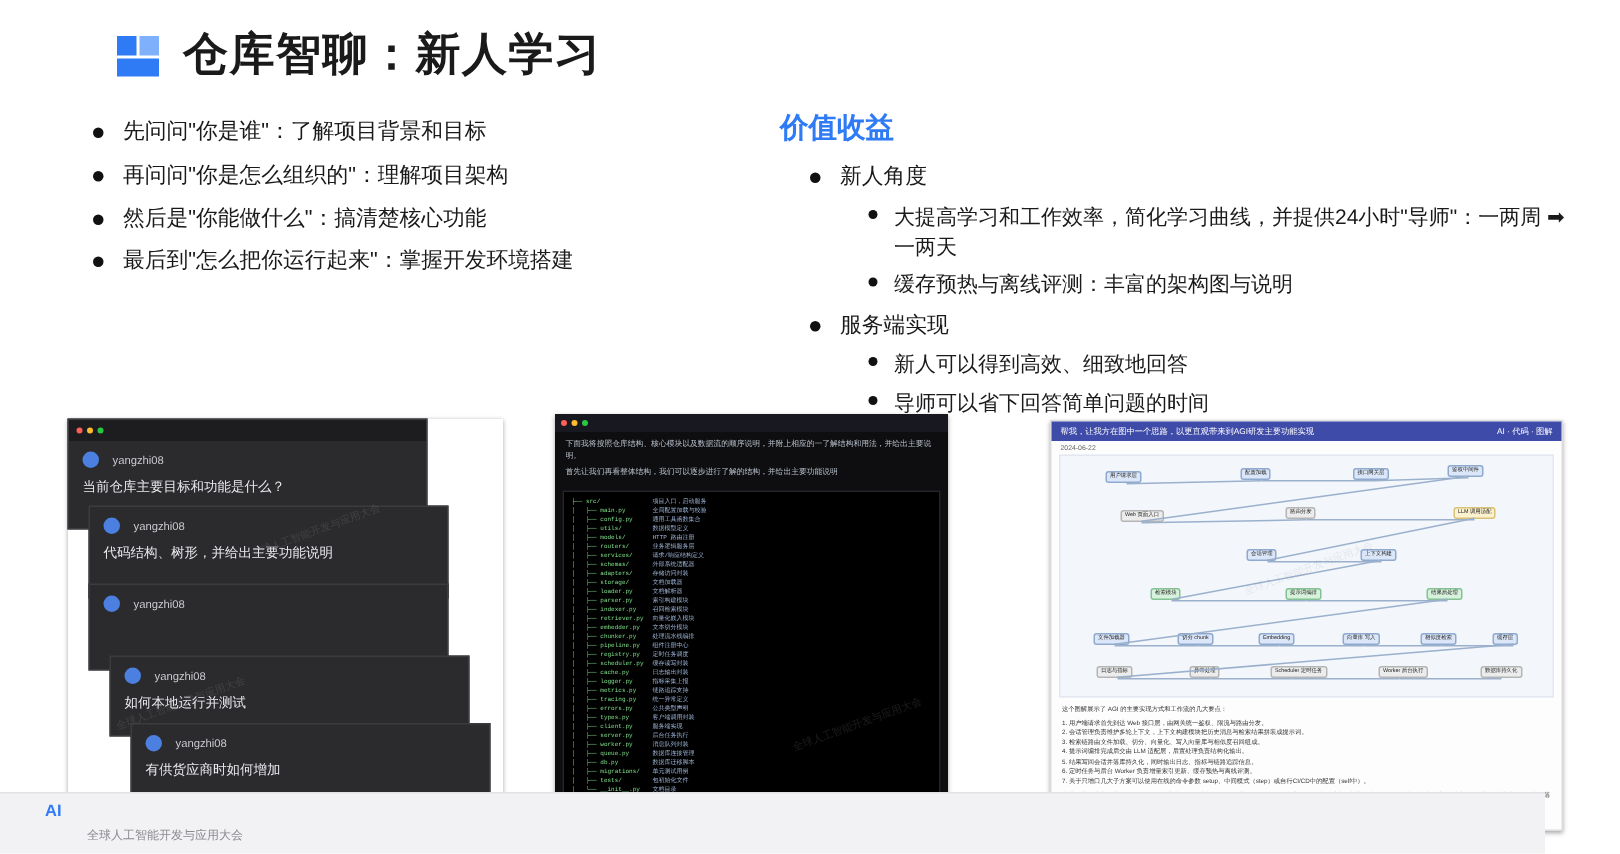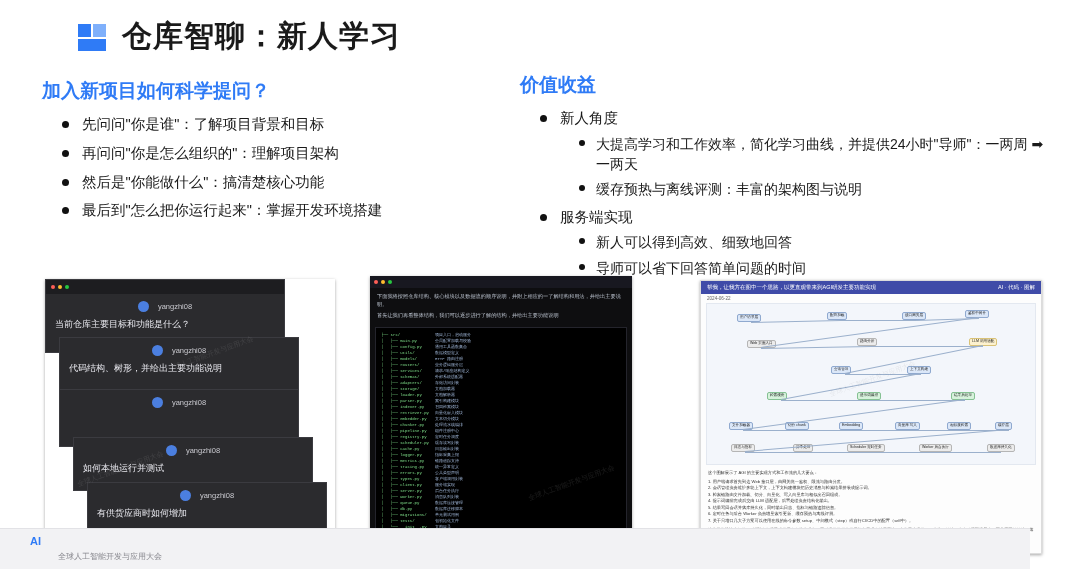--- a/index.html
+++ b/index.html
@@ -154,21 +154,20 @@
     padding-left: 5px;
     gap: 3px;
   }
   .dot { width: 4px; height: 4px; border-radius: 50%; }
   .d1 { background: #ff5f57; } .d2 { background: #febc2e; } .d3 { background: #28c840; }
   .chat-user {
     display: flex;
     align-items: center;
     gap: 9px;
     padding: 7px 9px 2px 9px;
-    justify-content: center;
   }
   .avatar {
     width: 11px; height: 11px; border-radius: 50%;
     background: #4b7fe0;
     flex: none;
   }
   .uname { color: #c9c9cf; font-size: 7.5px; }
   .cmsg { color: #e8e8ee; font-size: 9px; padding: 4px 9px 9px 9px; line-height: 1.4; }
   
   .shot-b { left: 370px; top: 0px; width: 262px; height: 280px; background: #0e0e10; }
@@ -255,21 +254,20 @@
   <div class="title-row">
     <div class="title-mark">
       <div class="sq1"></div>
         <div class="sq2"></div>
         <div class="sq3"></div>
     </div>
     <div class="title-text">仓库智聊：新人学习</div>
   </div>
 
   <div class="col-left">
-    <div class="sec-head">加入新项目如何科学提问？</div>
     <ul class="lvl1">
       <li>先问问"你是谁"：了解项目背景和目标</li>
       <li>再问问"你是怎么组织的"：理解项目架构</li>
       <li>然后是"你能做什么"：搞清楚核心功能</li>
       <li>最后到"怎么把你运行起来"：掌握开发环境搭建</li>
     </ul>
   </div>
 
   <div class="col-right">
     <div class="sec-head">价值收益</div>

